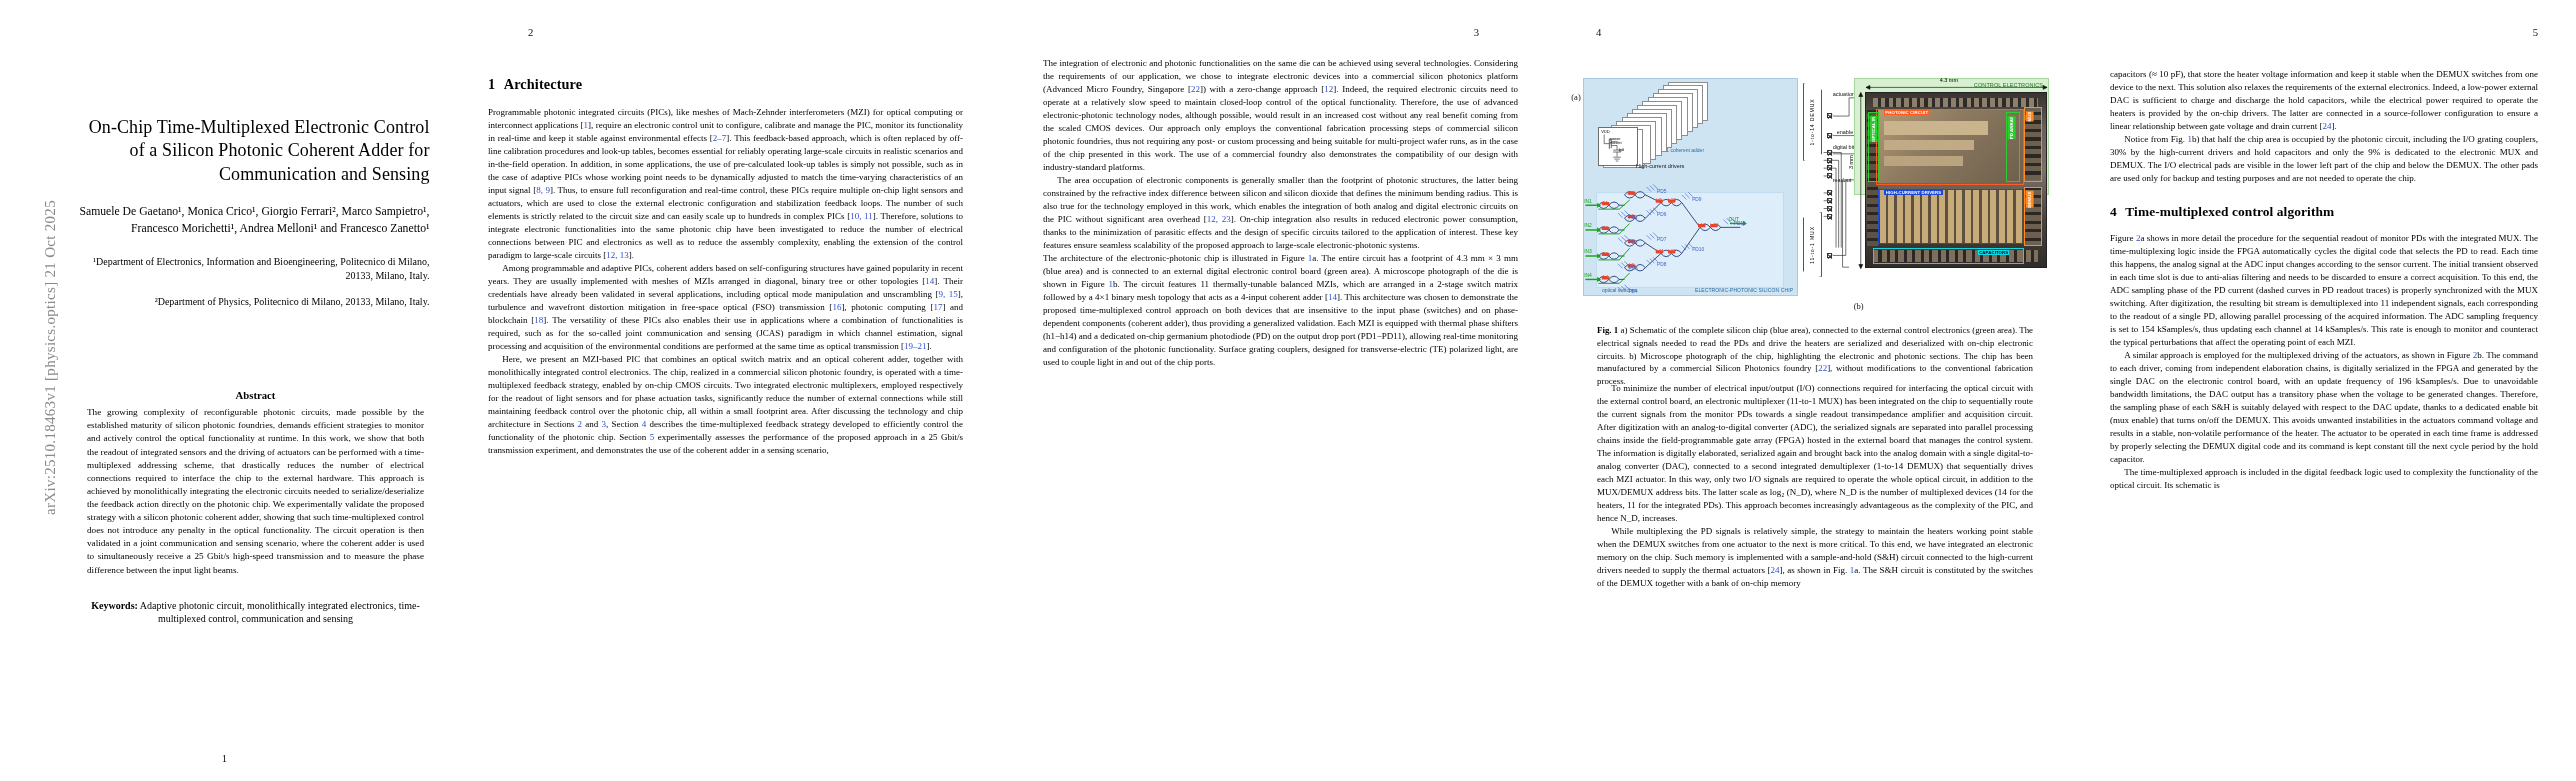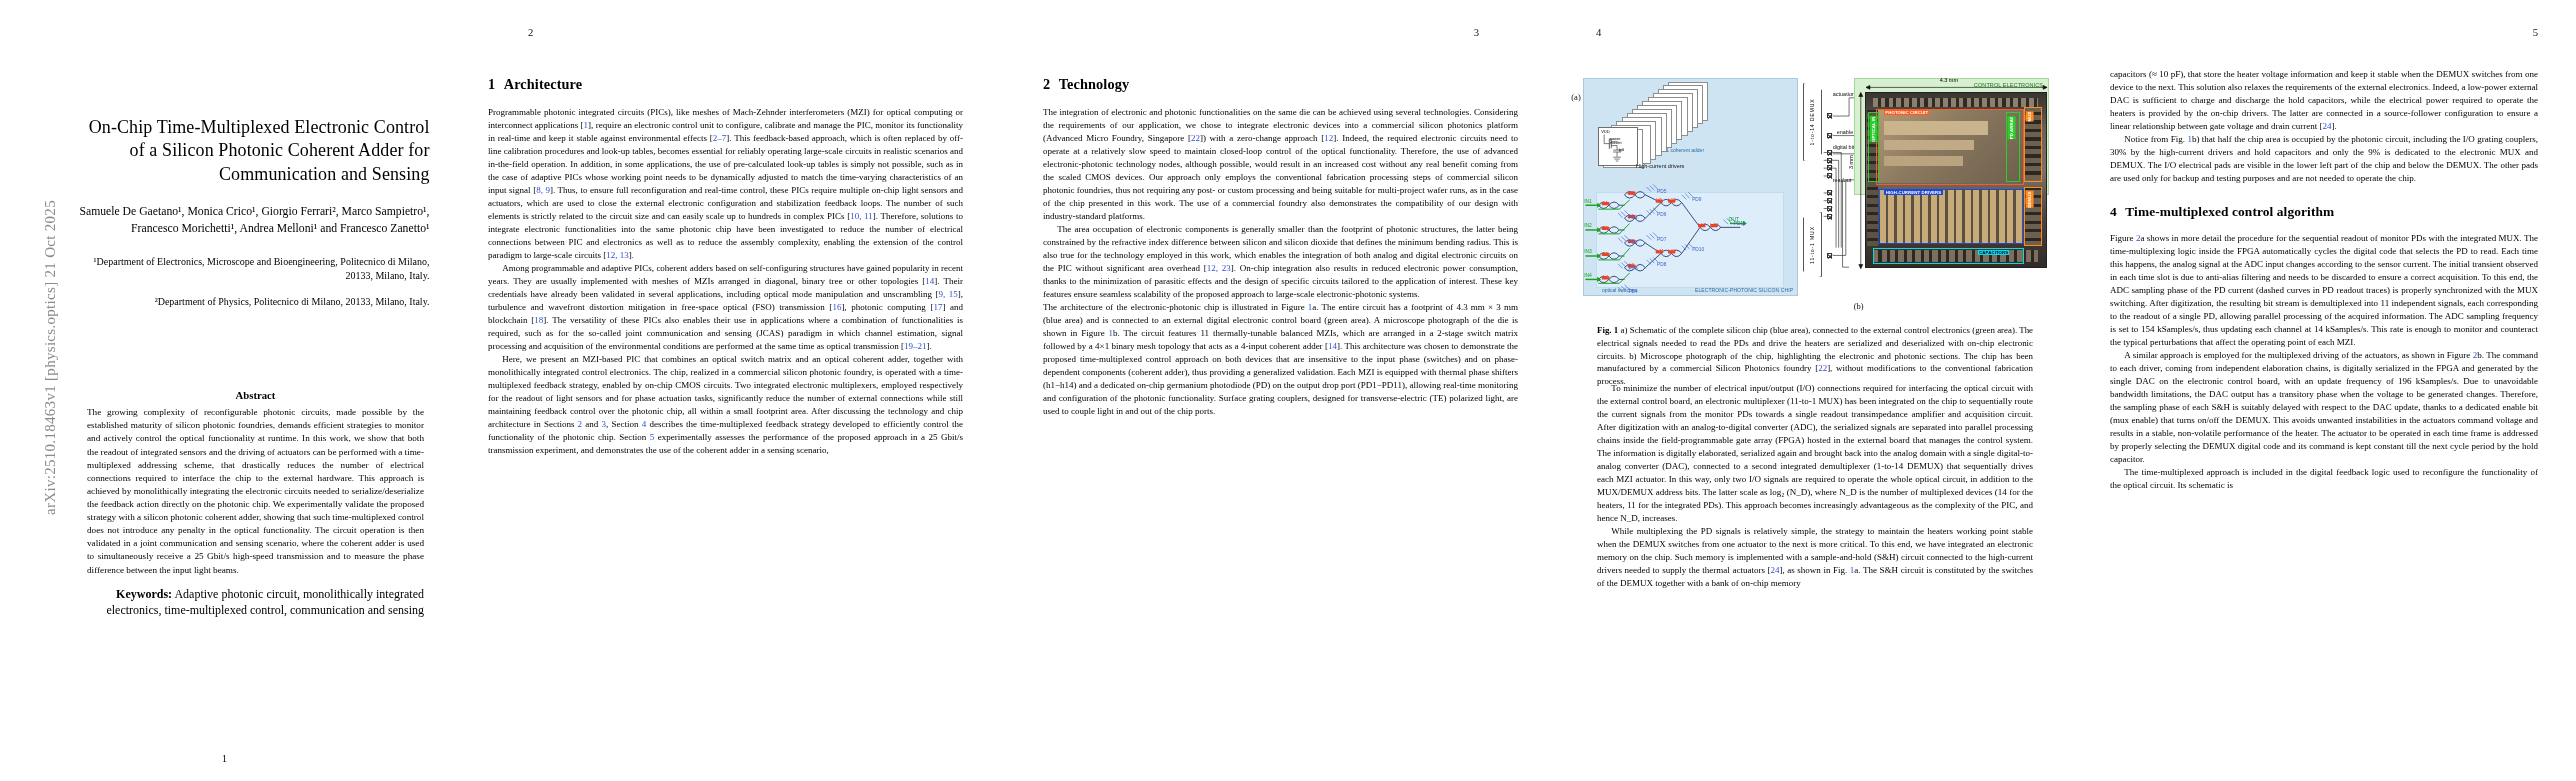--- a/index.html
+++ b/index.html
@@ -95,24 +95,24 @@
     margin-bottom: 5.2px;
   }
   .abstract-body {
     font-size: 9.2px;
     line-height: 1.425;
     text-align: justify;
     text-justify: inter-word;
     hyphens: auto;
   }
   .keywords {
-    margin-top: 9px;
-    font-size: 12px;
+    margin-top: 22px;
+    font-size: 10px;
     line-height: 1.37;
-    text-align: right;
+    text-align: center;
   }
   .keywords b { font-weight: bold; }
   .page1-folio {
     position: absolute;
     left: 50%;
     transform: translateX(-50%);
     bottom: 18px;
     font-size: 9.8px;
   }
 
@@ -303,21 +303,21 @@
 
 <div id="viewer">
 
   <div class="page page-title-pg">
 
     <div class="arxiv-stamp">arXiv:2510.18463v1  [physics.optics]  21 Oct 2025</div>
 
     <div class="title-block">
       <h1 class="doc-title">On-Chip Time-Multiplexed Electronic Control of a Silicon Photonic Coherent Adder for Communication and Sensing</h1>
       <div class="authors">Samuele De Gaetano¹, Monica Crico¹, Giorgio Ferrari², Marco Sampietro¹, Francesco Morichetti¹, Andrea Melloni¹ and Francesco Zanetto¹</div>
-      <div class="affiliations">¹Department of Electronics, Microscope and Bioengineering, Politecnico di Milano, 20133, Milano, Italy.</div>
+      <div class="affiliations">¹Department of Electronics, Information and Bioengineering, Politecnico di Milano, 20133, Milano, Italy.</div>
       <div class="affiliations" style="margin-top:12px">²Department of Physics, Politecnico di Milano, 20133, Milano, Italy.</div>
     </div>
 
     <div class="abstract-wrap">
       <div class="abstract-head">Abstract</div>
       <div class="abstract-body">The growing complexity of reconfigurable photonic circuits, made possible by the established maturity of silicon photonic foundries, demands efficient strategies to monitor and actively control the optical functionality at runtime. In this work, we show that both the readout of integrated sensors and the driving of actuators can be performed with a time-multiplexed addressing scheme, that drastically reduces the number of electrical connections required to interface the chip to the external hardware. This approach is achieved by monolithically integrating the electronic circuits needed to serialize/deserialize the feedback action directly on the photonic chip. We experimentally validate the proposed strategy with a silicon photonic coherent adder, showing that such time-multiplexed control does not introduce any penalty in the optical functionality. The circuit operation is then validated in a joint communication and sensing scenario, where the coherent adder is used to simultaneously receive a 25 Gbit/s high-speed transmission and to measure the phase difference between the input light beams.</div>
       <div class="keywords">
         <b>Keywords:</b><span> Adaptive photonic circuit, monolithically integrated electronics, time-multiplexed control, communication and sensing</span>
       </div>
     </div>
@@ -339,23 +339,20 @@
 
       <p><span>Here, we present an MZI-based PIC that combines an optical switch matrix and an optical coherent adder, together with monolithically integrated control electronics. The chip, realized in a commercial silicon photonic foundry, is operated with a time-multiplexed feedback strategy, enabled by on-chip CMOS circuits. Two integrated electronic multiplexers, employed respectively for the readout of light sensors and for phase actuation tasks, significantly reduce the number of external connections while still maintaining feedback control over the photonic chip, all within a small footprint area. After discussing the technology and chip architecture in Sections </span><span class="cite">2</span><span> and </span><span class="cite">3</span><span>, Section </span><span class="cite">4</span><span> describes the time-multiplexed feedback strategy developed to efficiently control the functionality of the photonic chip. Section </span><span class="cite">5</span><span> experimentally assesses the performance of the proposed approach in a 25 Gbit/s transmission experiment, and demonstrates the use of the coherent adder in a sensing scenario,</span></p>
     </div>
   </div>
 
   <div class="page page-3">
     <div class="folio folio-right" style="top:26px">3</div>
 
     <div class="col c3">
 
-      <h2 class="sec">
-        <span class="num">2</span><span>Technology</span>
-      </h2>
 
       <p class="noindent"><span>The integration of electronic and photonic functionalities on the same die can be achieved using several technologies. Considering the requirements of our application, we chose to integrate electronic devices into a commercial silicon photonics platform (Advanced Micro Foundry, Singapore [</span><span class="cite">22</span><span>]) with a zero-change approach [</span><span class="cite">12</span><span>]. Indeed, the required electronic circuits need to operate at a relatively slow speed to maintain closed-loop control of the optical functionality. Therefore, the use of advanced electronic-photonic technology nodes, although possible, would result in an increased cost without any real benefit coming from the scaled CMOS devices. Our approach only employs the conventional fabrication processing steps of commercial silicon photonic foundries, thus not requiring any post- or custom processing and being suitable for multi-project wafer runs, as in the case of the chip presented in this work. The use of a commercial foundry also demonstrates the compatibility of our design with industry-standard platforms.</span></p>
 
       <p><span>The area occupation of electronic components is generally smaller than the footprint of photonic structures, the latter being constrained by the refractive index difference between silicon and silicon dioxide that defines the minimum bending radius. This is also true for the technology employed in this work, which enables the integration of both analog and digital electronic circuits on the PIC without significant area overhead [</span><span class="cite">12, 23</span><span>]. On-chip integration also results in reduced electronic power consumption, thanks to the minimization of parasitic effects and the design of specific circuits tailored to the application of interest. These key features ensure seamless scalability of the proposed approach to large-scale electronic-photonic systems.</span></p>
 
 
       <p class="noindent"><span>The architecture of the electronic-photonic chip is illustrated in Figure </span><span class="cite">1</span><span>a. The entire circuit has a footprint of 4.3 mm × 3 mm (blue area) and is connected to an external digital electronic control board (green area). A microscope photograph of the die is shown in Figure </span><span class="cite">1</span><span>b. The circuit features 11 thermally-tunable balanced MZIs, which are arranged in a 2-stage switch matrix followed by a 4×1 binary mesh topology that acts as a 4-input coherent adder [</span><span class="cite">14</span><span>]. This architecture was chosen to demonstrate the proposed time-multiplexed control approach on both devices that are insensitive to the input phase (switches) and on phase-dependent components (coherent adder), thus providing a generalized validation. Each MZI is equipped with thermal phase shifters (h1−h14) and a dedicated on-chip germanium photodiode (PD) on the output drop port (PD1−PD11), allowing real-time monitoring and configuration of the photonic functionality. Surface grating couplers, designed for transverse-electric (TE) polarized light, are used to couple light in and out of the chip ports.</span></p>
     </div>
   </div>
 
@@ -670,18 +667,18 @@
       <p><span>Notice from Fig. </span><span class="cite">1</span><span>b) that half the chip area is occupied by the photonic circuit, including the I/O grating couplers, 30% by the high-current drivers and hold capacitors and only the 9% is dedicated to the electronic MUX and DEMUX. The I/O electrical pads are visible in the lower left part of the chip and below the DEMUX. The other pads are used only for backup and testing purposes and are not needed to operate the chip.</span></p>
 
       <h2 class="sec small">
         <span class="num">4</span><span>Time-multiplexed control algorithm</span>
       </h2>
 
       <p class="noindent"><span>Figure </span><span class="cite">2</span><span>a shows in more detail the procedure for the sequential readout of monitor PDs with the integrated MUX. The time-multiplexing logic inside the FPGA automatically cycles the digital code that selects the PD to read. Each time this happens, the analog signal at the ADC input changes according to the sensor current. The initial transient observed in each time slot is due to anti-alias filtering and needs to be discarded to ensure a correct acquisition. To this end, the ADC sampling phase of the PD current (dashed curves in PD readout traces) is properly synchronized with the MUX switching. After digitization, the resulting bit stream is demultiplexed into 11 independent signals, each corresponding to the readout of a single PD, allowing parallel processing of the acquired information. The ADC sampling frequency is set to 154 kSamples/s, thus updating each channel at 14 kSamples/s. This rate is enough to monitor and counteract the typical perturbations that affect the operating point of each MZI.</span></p>
 
       <p><span>A similar approach is employed for the multiplexed driving of the actuators, as shown in Figure </span><span class="cite">2</span><span>b. The command to each driver, coming from independent elaboration chains, is digitally serialized in the FPGA and generated by the single DAC on the electronic control board, with an update frequency of 196 kSamples/s. Due to unavoidable bandwidth limitations, the DAC output has a transitory phase when the voltage to be generated changes. Therefore, the sampling phase of each S&amp;H is suitably delayed with respect to the DAC update, thanks to a dedicated enable bit (mux enable) that turns on/off the DEMUX. This avoids unwanted instabilities in the actuators command voltage and results in a stable, non-volatile performance of the heater. The actuator to be operated in each time frame is addressed by properly selecting the DEMUX digital code and its command is kept constant till the next cycle period by the hold capacitor.</span></p>
 
-      <p><span>The time-multiplexed approach is included in the digital feedback logic used to reconfigure the functionality of the optical circuit. Its schematic is</span></p>
+      <p><span>The time-multiplexed approach is included in the digital feedback logic used to complexity the functionality of the optical circuit. Its schematic is</span></p>
     </div>
   </div>
 
 </div>
 
 
 </body></html>

